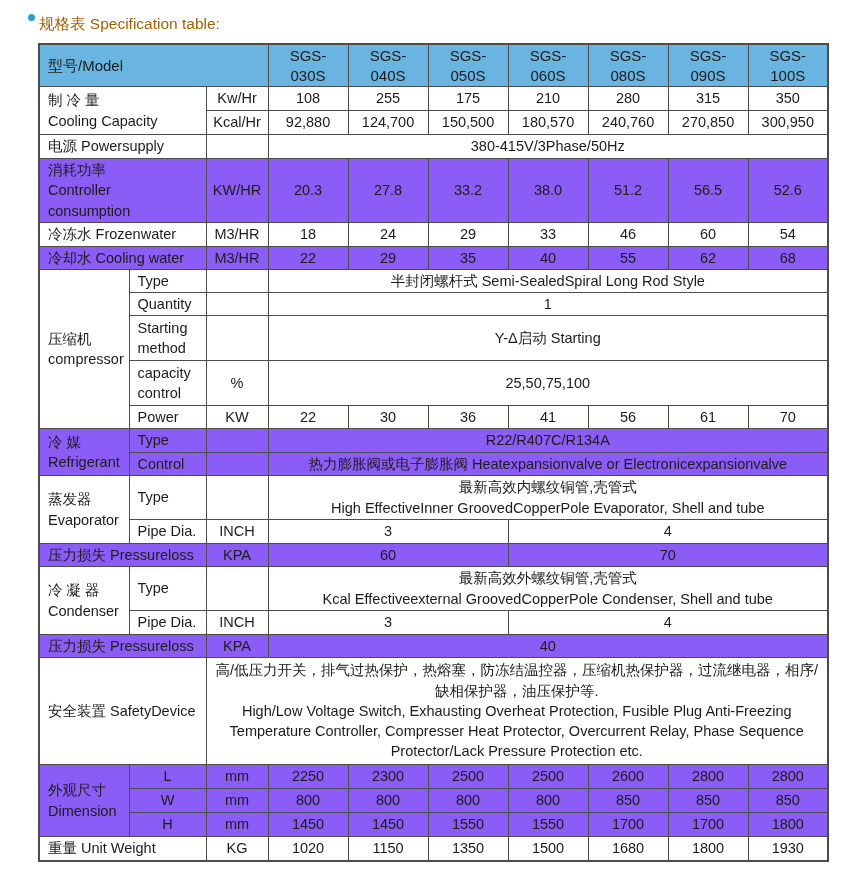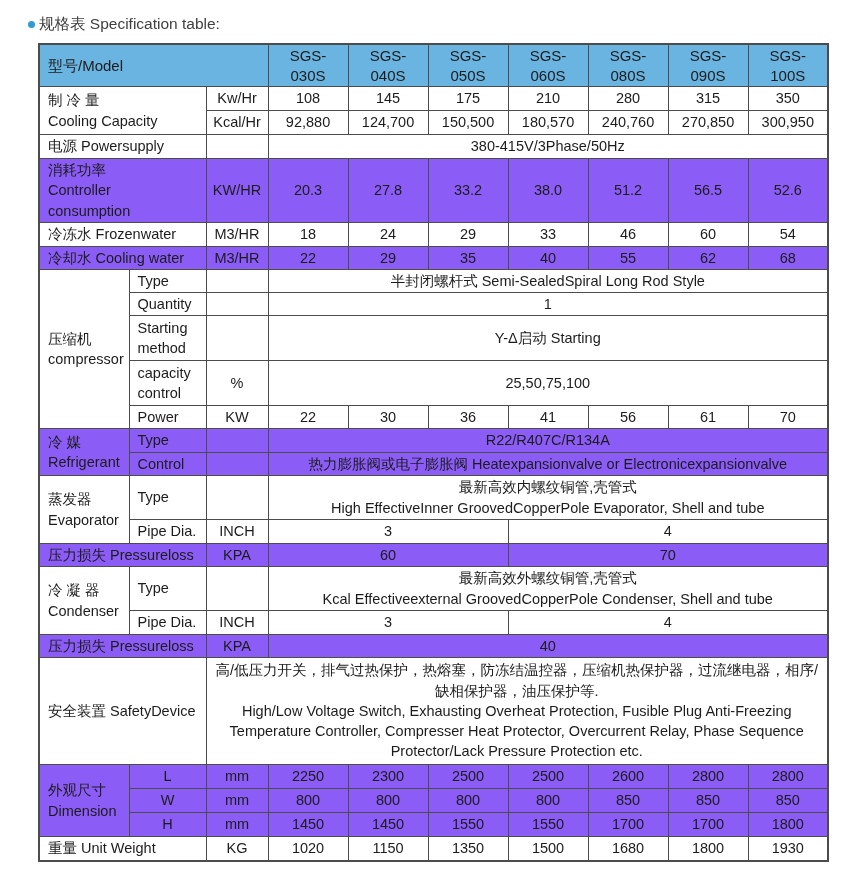--- a/index.html
+++ b/index.html
@@ -2,21 +2,21 @@
 <html><head>
 <meta charset="utf-8">
 <style>
   html, body { margin:0; padding:0; background:#ffffff; }
   body {
     width:848px; height:896px; overflow:hidden;
     font-family:"Liberation Sans","DejaVu Sans",sans-serif;
     color:#1c1c1c;
     -webkit-font-smoothing:antialiased;
   }
-  .title-bar { display:flex; align-items:center; margin:14px 0 8px 28px; font-size:15.5px; color:#404040; }
+  .title-bar { display:flex; align-items:flex-start; margin:14px 0 8px 28px; font-size:15.5px; color:#a16207; }
   .bullet-dot { width:7px; height:7px; border-radius:50%; background:#2e9bd4; display:inline-block; margin-right:4px; flex:none; }
 
   table.spec {
     border-collapse:collapse; table-layout:fixed;
     margin-left:38px; width:789px;
     font-size:14.5px; color:#1c1c1c;
     border:2px solid #4c4c4c;
   }
   td { border:1px solid #4c4c4c; padding:1px 4px; text-align:center; vertical-align:middle; line-height:1.3; overflow:hidden; }
   td.left { text-align:left; padding-left:8px; }
@@ -63,21 +63,21 @@
         <td>SGS-100S</td>
       </tr>
 
   <tr class="white rh24">
     <td colspan="2" rowspan="2" class="left lines">
       <div>制 冷 量</div>
       <div>Cooling Capacity</div>
     </td>
     <td>Kw/Hr</td>
   <td>108</td>
-        <td>145</td>
+        <td>255</td>
         <td>175</td>
         <td>210</td>
         <td>280</td>
         <td>315</td>
         <td>350</td>
       </tr>
   <tr class="white rh24">
     <td>Kcal/Hr</td>
   <td>92,880</td>
         <td>124,700</td>

